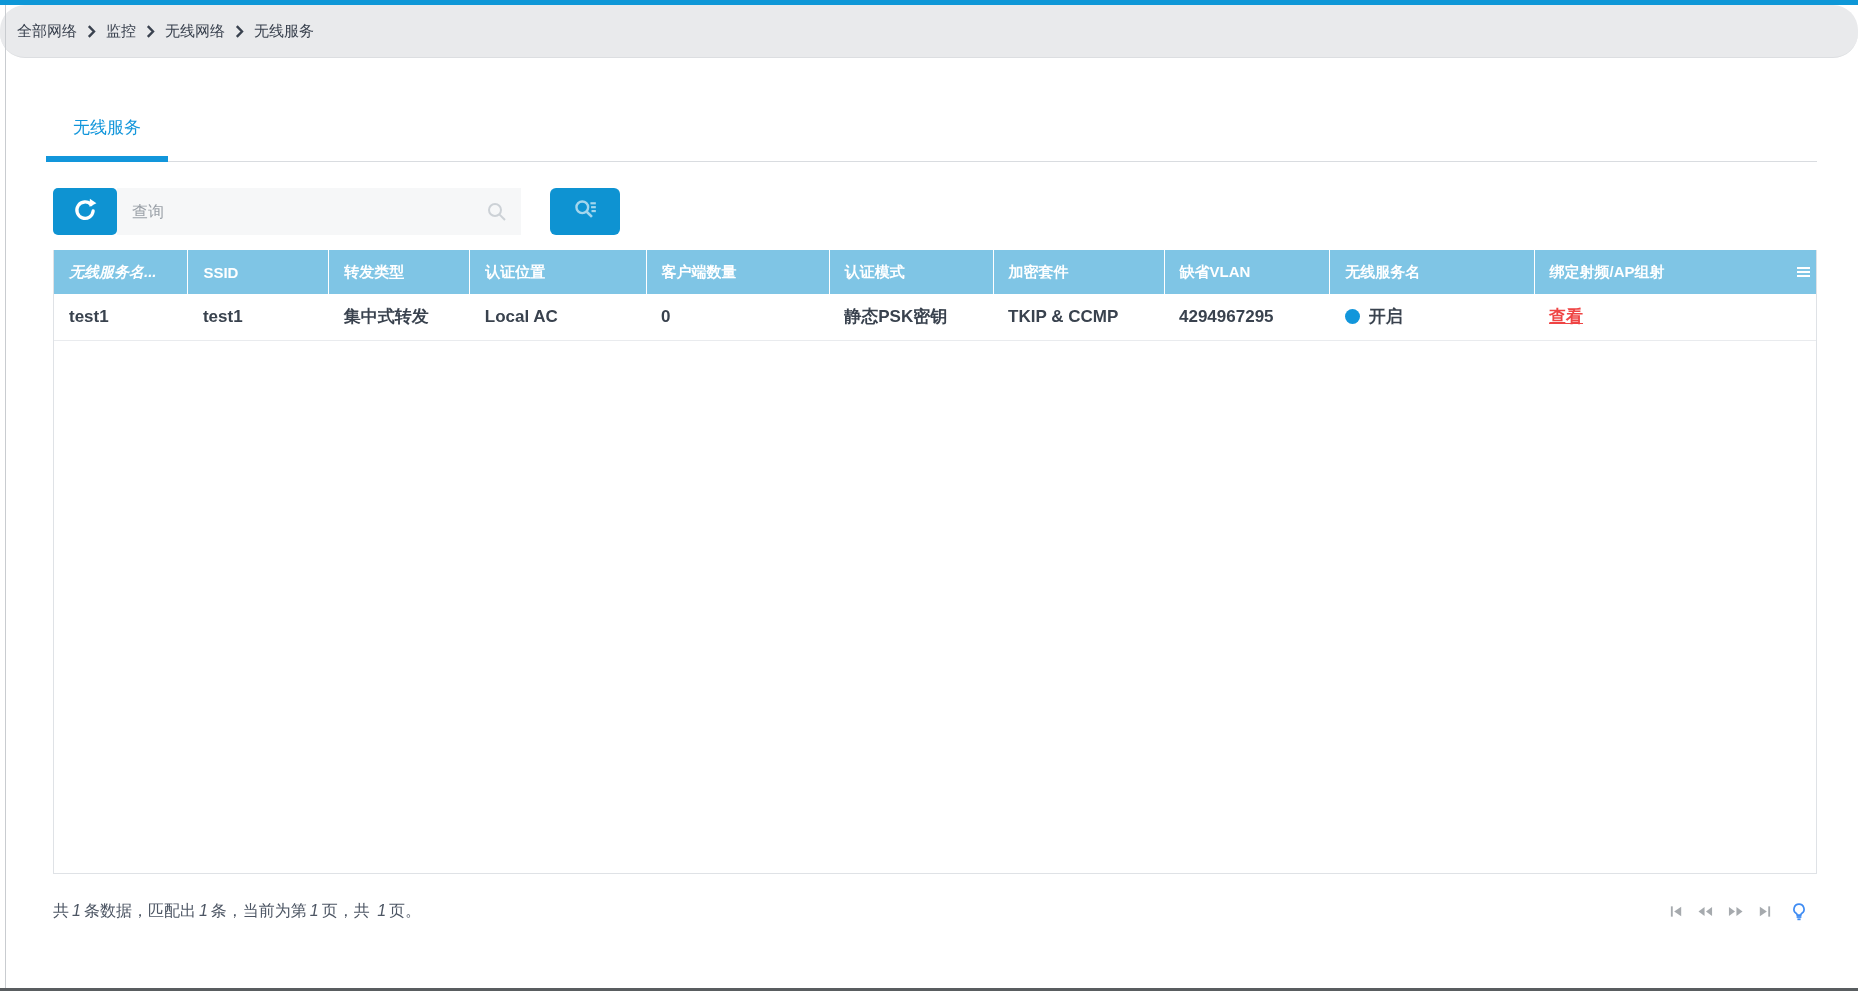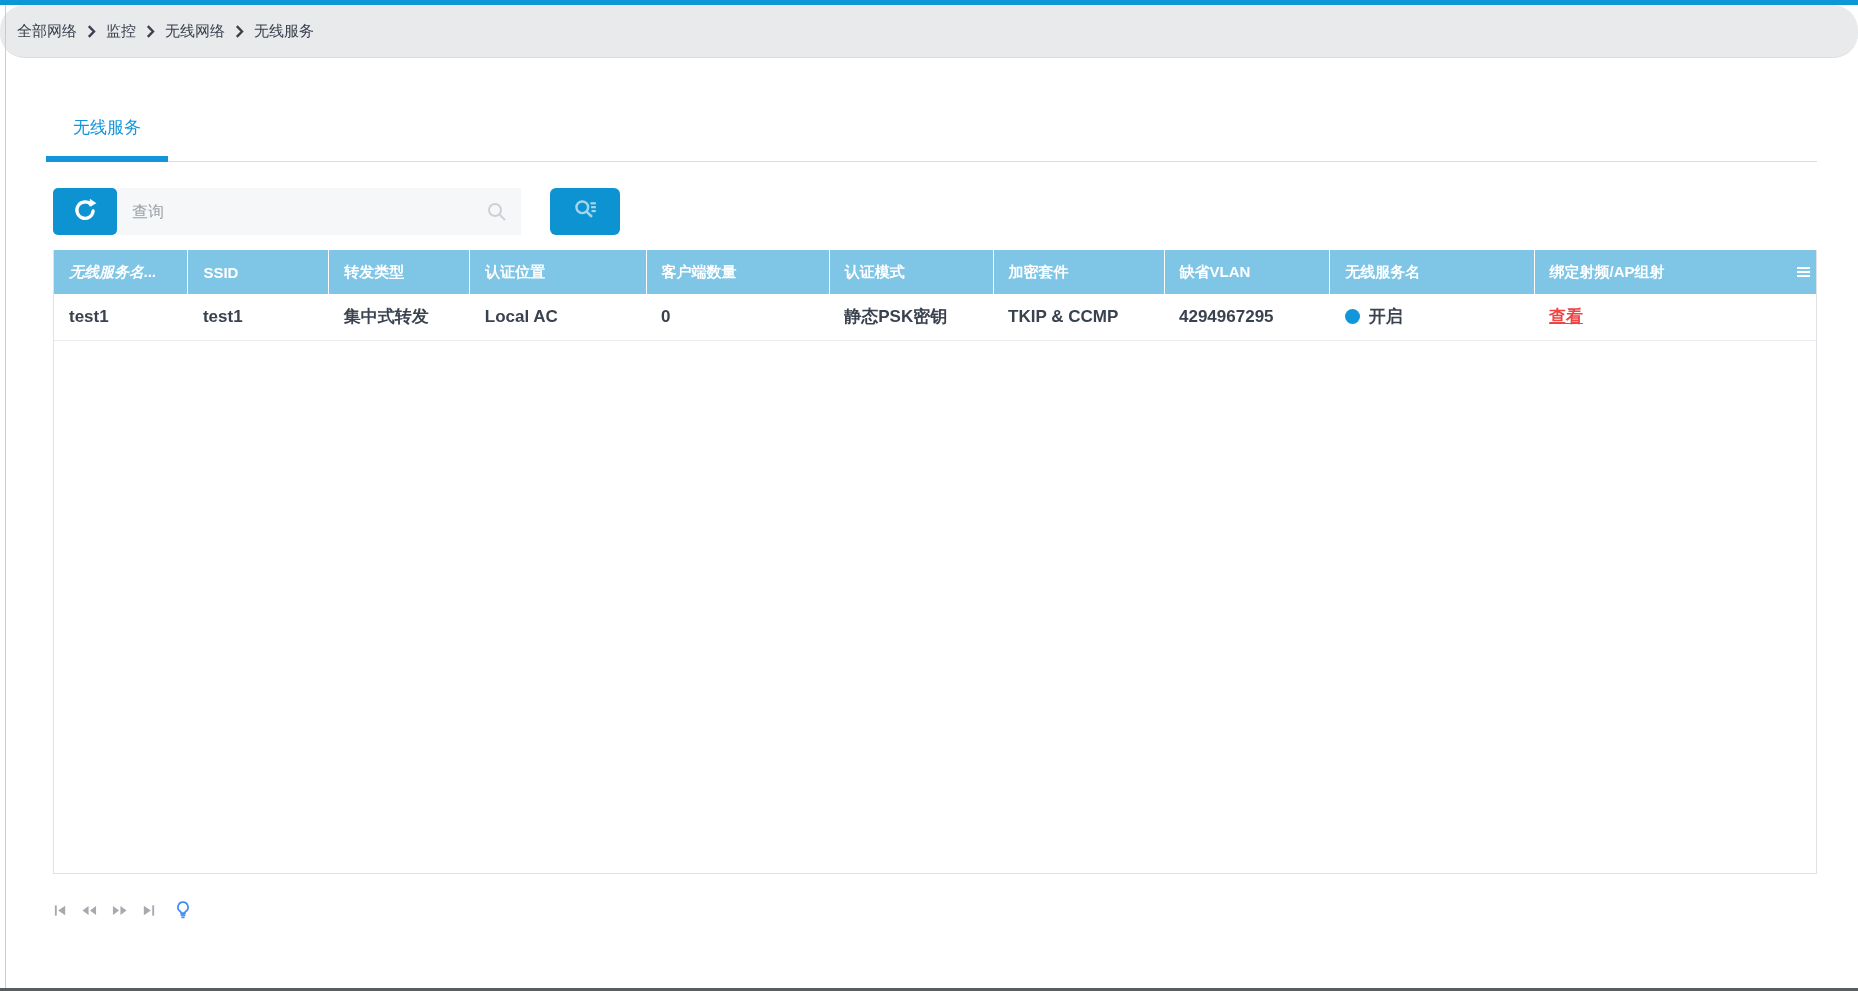--- a/index.html
+++ b/index.html
@@ -176,20 +176,21 @@
             </td>
             <td>
               <span class="view-link">查看</span>
             </td>
           </tr>
         </tbody>
       </table>
     </div>
 
     <div class="page-footer">
+      <div class="record-summary"><span>共</span><span class="num">1</span><span>条数据，匹配出</span><span class="num">1</span><span>条，当前为第</span><span class="num">1</span><span>页，共 </span><span class="num">1</span><span>页。</span></div>
       <div class="pagination">
         <span class="pg-btn">
           <svg width="15" height="15" viewBox="0 0 16 16">
             <line x1="3" y1="2.5" x2="3" y2="13.5" stroke="#a6aaae" stroke-width="2"></line>
             <polygon points="13,3 13,13 5.5,8" fill="#a6aaae"></polygon>
           </svg>
         </span>
         <span class="pg-btn">
           <svg width="17" height="15" viewBox="0 0 18 16">
             <polygon points="8,3.2 8,12.8 1.5,8" fill="#a6aaae"></polygon>

